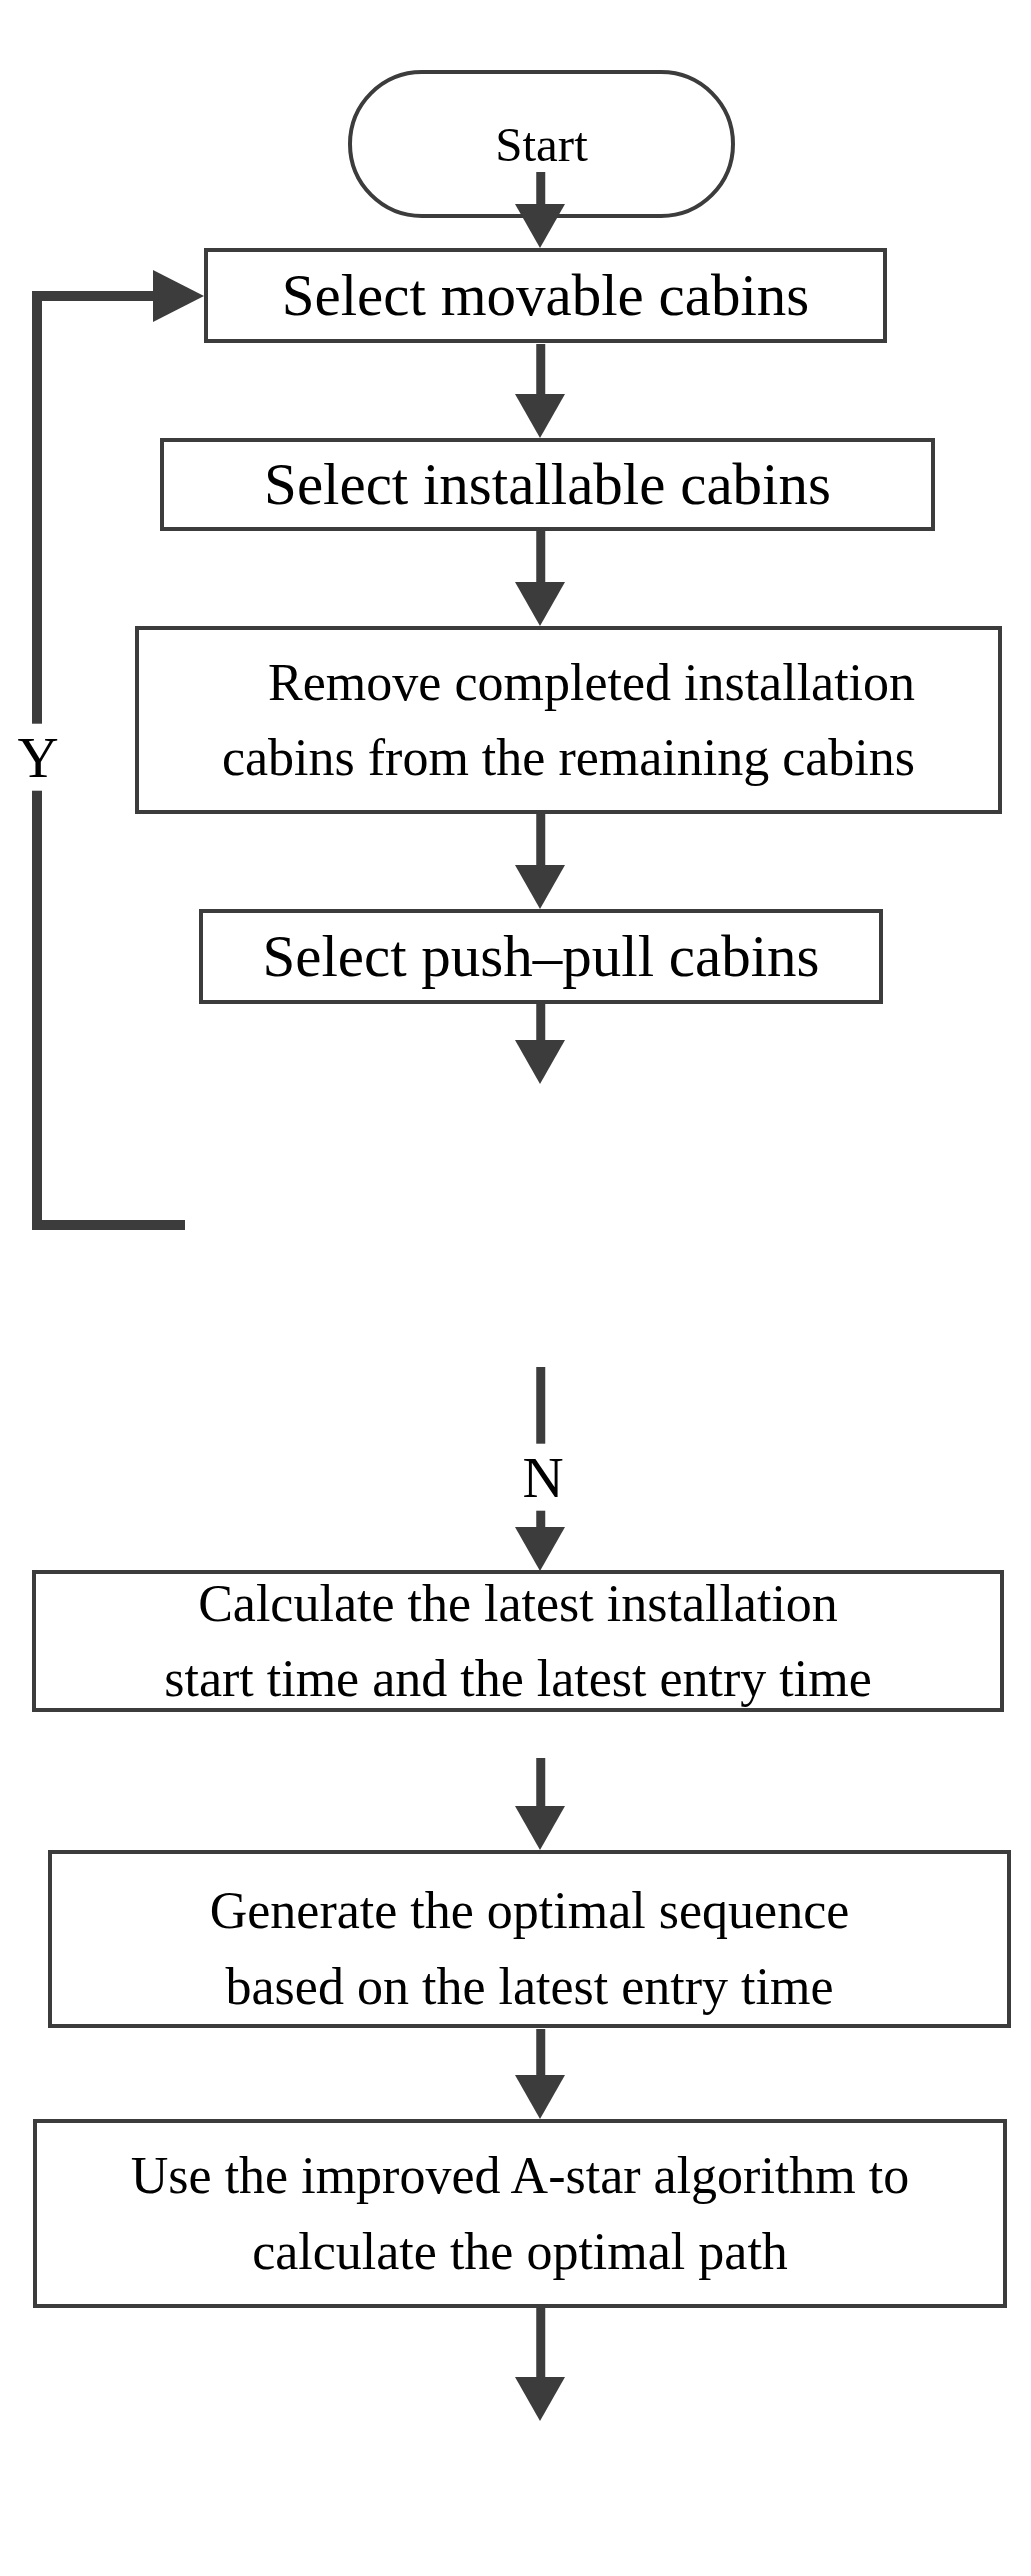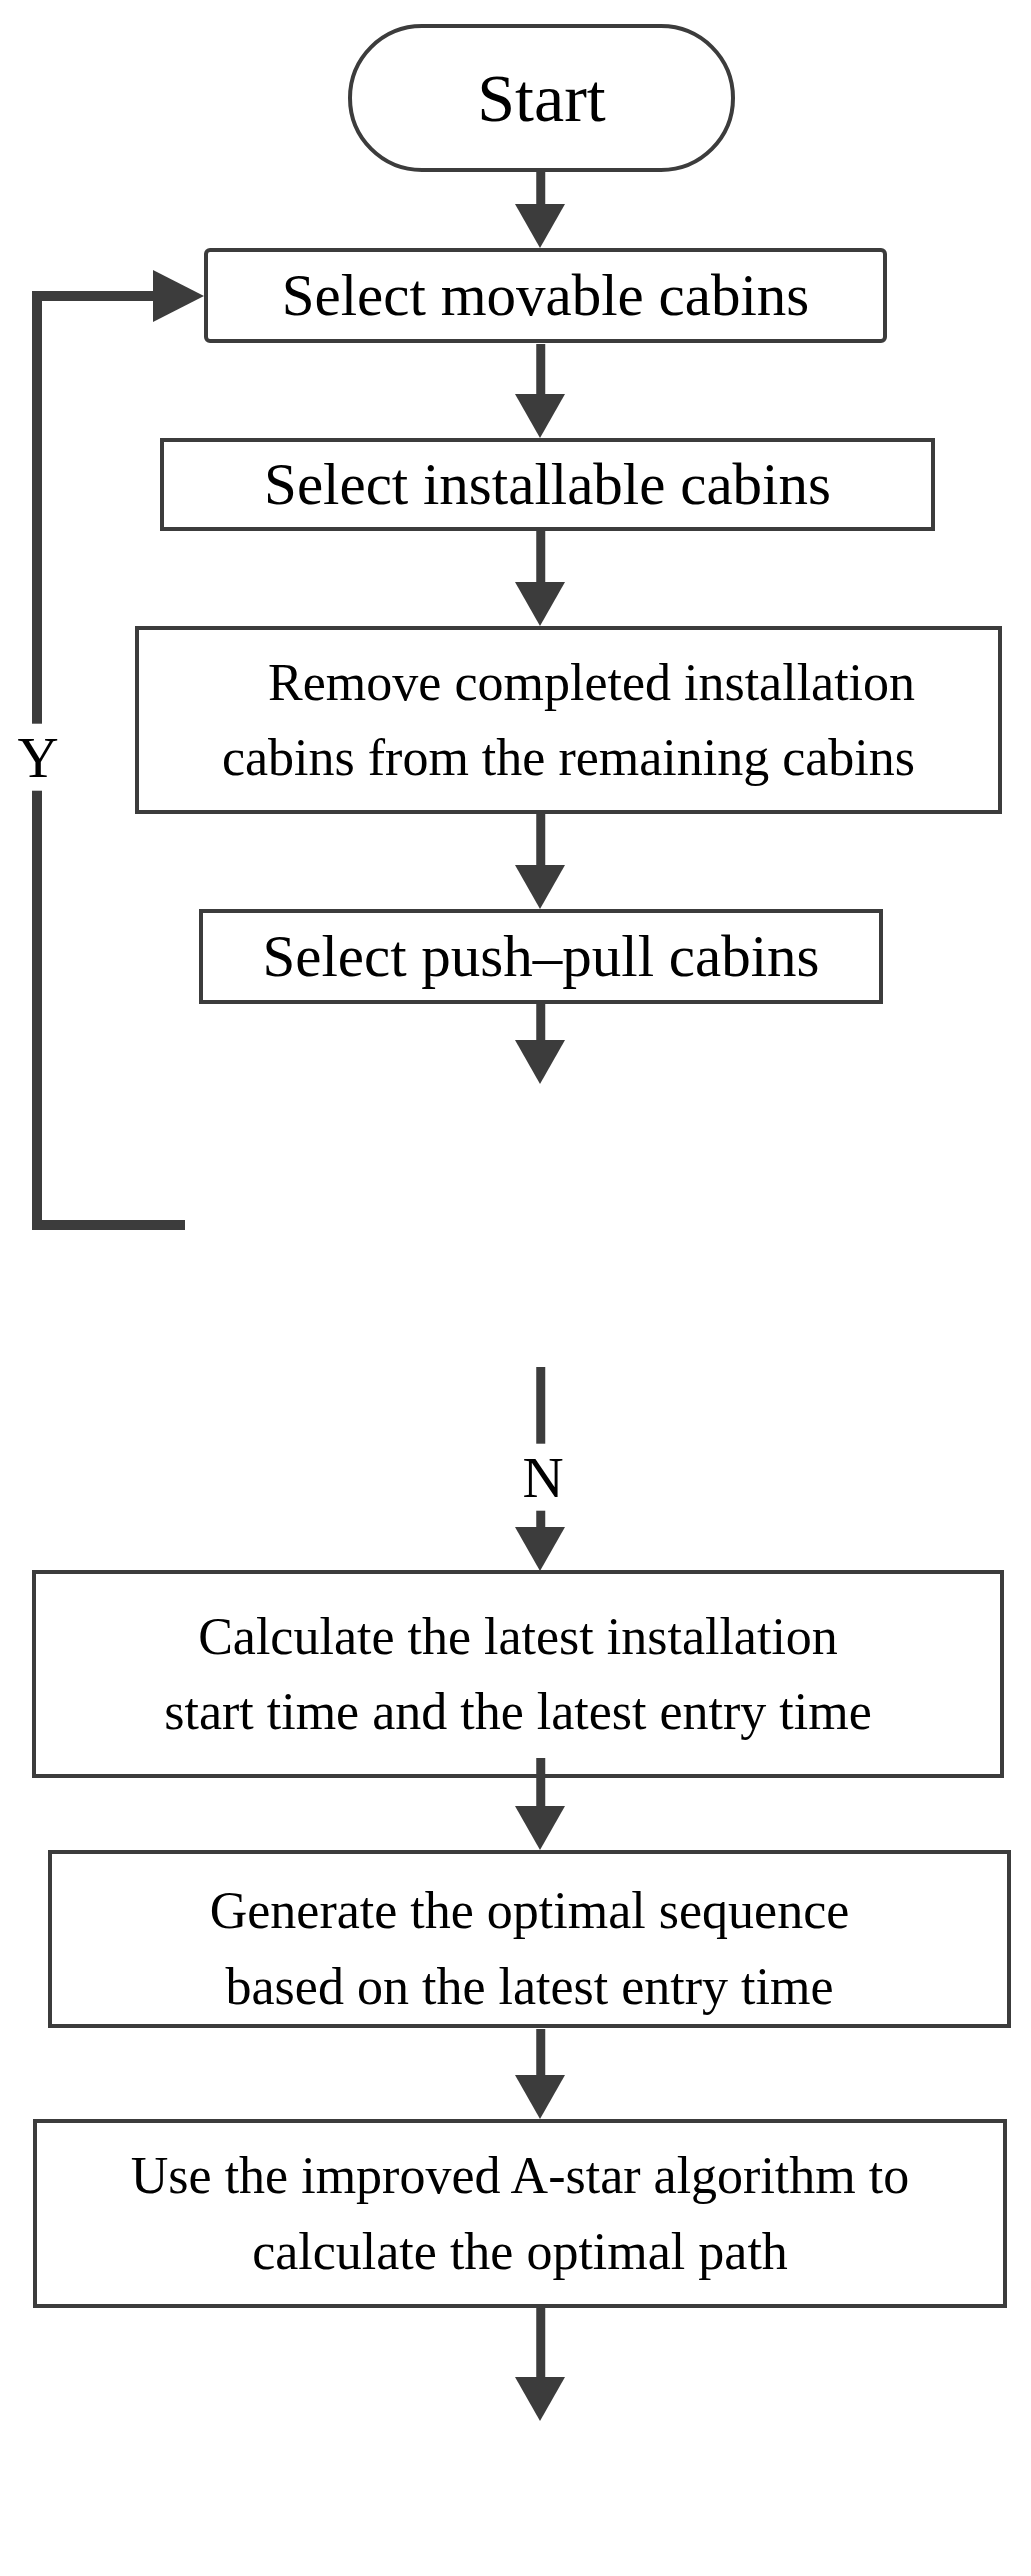--- a/index.html
+++ b/index.html
@@ -26,21 +26,22 @@
     box-sizing: border-box;
     background: #fff;
     border: 4px solid var(--line, #3c3c3c);
     display: flex;
     align-items: center;
     justify-content: center;
     text-align: center;
   }
   .terminator {
     border-radius: 795px;
-    font-size: 68px;
+    font-size: 49px;
+    margin-top: 46px;
   }
   .process { font-size: 59px; }
   .process.multiline { font-size: 52px; line-height: 1.45; }
   .node-label { white-space: pre-line; display: block; }
   
   .decision-wrap { position: absolute; }
   .decision-wrap svg { position: absolute; left: 0; top: 0; display: block; }
   .decision-label {
     position: absolute;
     left: 0; top: 0; right: 0; bottom: 0;
@@ -99,21 +100,21 @@
 
   <div class="node terminator" style="left:348px; top:24px; width:387px; height:148px; border-radius:76px;">
     <span class="node-label">Start</span>
   </div>
 
   <div class="arrow-v" style="left:515px; top:172px; height:76px;">
     <div class="shaft"></div>
     <div class="head"></div>
   </div>
 
-  <div class="node process" style="left:204px; top:248px; width:683px; height:95px;border-radius:6px;">
+  <div class="node process" style="left:204px; top:248px; width:683px; height:95px;">
     <span class="node-label">Select movable cabins</span>
   </div>
 
   <div class="arrow-v" style="left:515px; top:344px; height:94px;">
     <div class="shaft"></div>
     <div class="head"></div>
   </div>
 
   <div class="node process" style="left:160px; top:438px; width:775px; height:93px;">
     <span class="node-label">Select installable cabins</span>
@@ -149,21 +150,21 @@
     <div class="head"></div>
   </div>
   <span class="edge-label" style="left:543px; top:1477px;">N</span>
 
   <div class="seg" style="left:32px; top:1220px; width:153px; height:9.5px;"></div>
   <div class="seg" style="left:32px; top:291px; width:9.5px; height:939px;"></div>
   <div class="seg" style="left:32px; top:291px; width:121px; height:9.5px;"></div>
   <div class="head-right" style="left:153px; top:270px;"></div>
   <span class="edge-label" style="left:38px; top:757px;">Y</span>
 
-  <div class="node process multiline" style="left:32px; top:1570px; width:972px; height:208px;">
+  <div class="node process multiline" style="left:32px; top:1570px; width:972px; height:142px;">
     <span class="node-label">Calculate the latest installation
 start time and the latest entry time</span>
   </div>
 
   <div class="arrow-v" style="left:515px; top:1758px; height:92px;">
     <div class="shaft"></div>
     <div class="head"></div>
   </div>
 
   <div class="node process multiline" style="left:48px; top:1850px; width:963px; height:178px;align-items:flex-end;">

